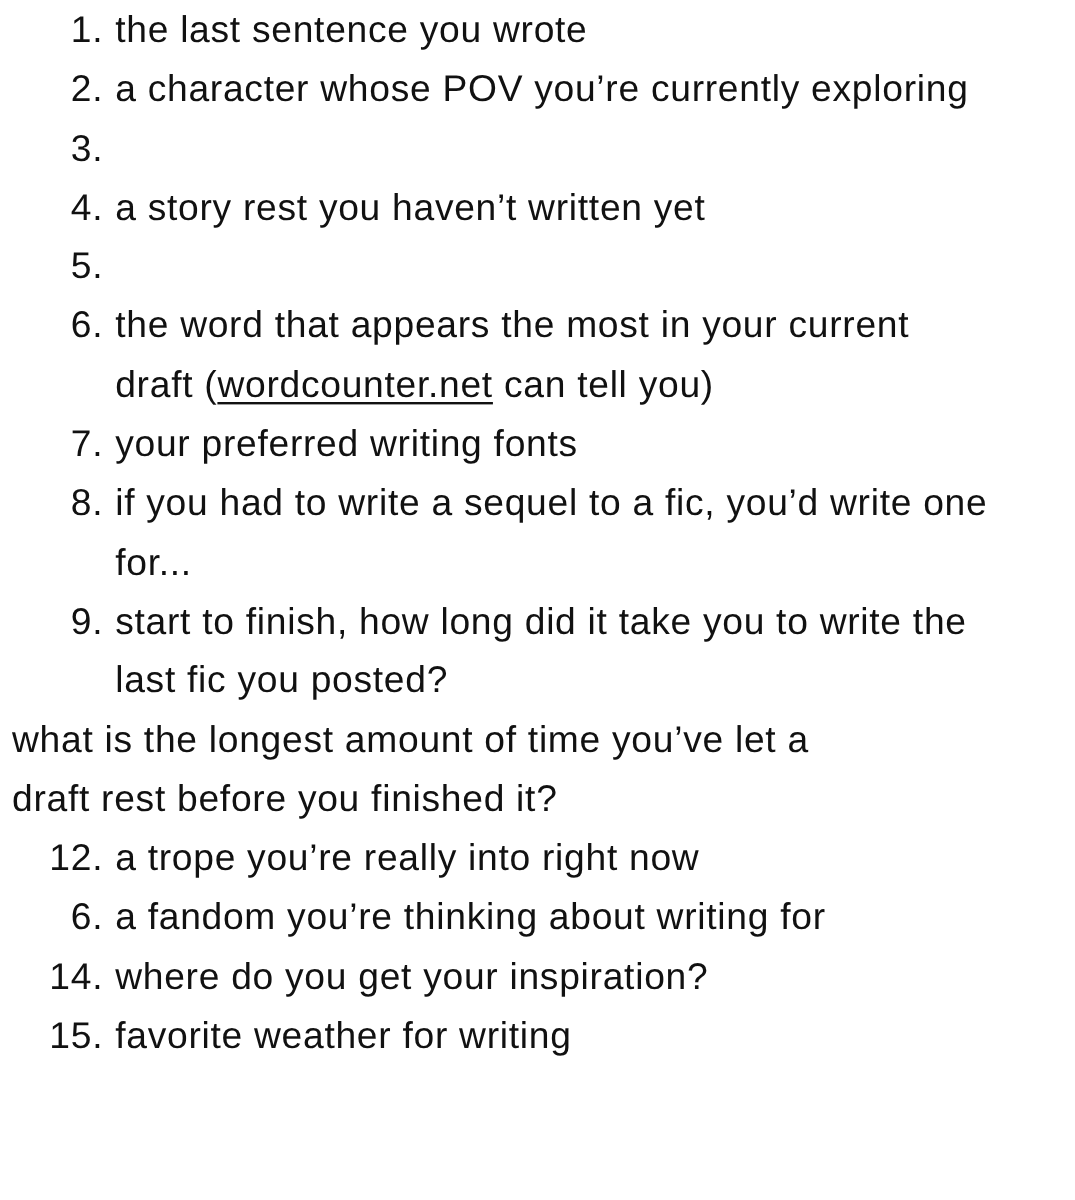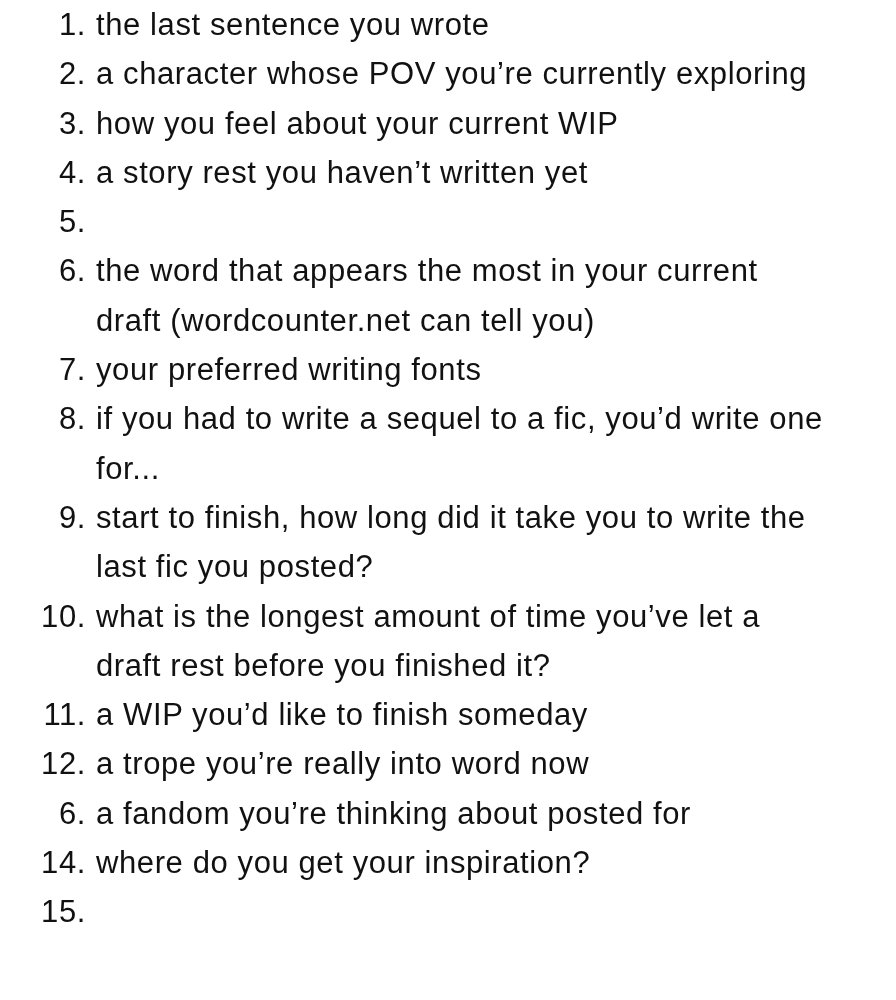--- a/index.html
+++ b/index.html
@@ -30,20 +30,21 @@
     text-align: right;
     white-space: nowrap;
   }
   .text {
     margin-left: 10px;
     white-space: pre-line;
     max-width: 780px;
   }
   .text a {
     color: #111111;
+    text-decoration: underline;
     text-underline-offset: 4px;
     text-decoration-thickness: 2px;
     cursor: pointer;
     margin-top: 44px;
   }
 </style>
 </head>
 <body>
 
 <div class="post-body">
@@ -53,21 +54,20 @@
     <span class="text">the last sentence you wrote</span>
   </div>
 
   <div class="row">
     <span class="num">2.</span>
     <span class="text">a character whose POV you’re currently exploring</span>
   </div>
 
   <div class="row">
     <span class="num">3.</span>
-    <span class="text">how you feel about your current WIP</span>
   </div>
 
   <div class="row">
     <span class="num">4.</span>
     <span class="text">a story rest you haven’t written yet</span>
   </div>
 
   <div class="row">
     <span class="num">5.</span>
   </div>
@@ -89,42 +89,38 @@
 for...</span>
   </div>
 
   <div class="row">
     <span class="num">9.</span>
     <span class="text">start to finish, how long did it take you to write the
 last fic you posted?</span>
   </div>
 
   <div class="row">
-    <span class="num">10.</span>
     <span class="text">what is the longest amount of time you’ve let a
 draft rest before you finished it?</span>
   </div>
 
-  <div class="row">
-    <span class="num">11.</span>
-    <span class="text">a WIP you’d like to finish someday</span>
-  </div>
 
   <div class="row">
     <span class="num">12.</span>
-    <span class="text">a trope you’re really into word now</span>
+    <span class="text">a trope you’re really into right now</span>
   </div>
 
   <div class="row">
     <span class="num">6.</span>
-    <span class="text">a fandom you’re thinking about posted for</span>
+    <span class="text">a fandom you’re thinking about writing for</span>
   </div>
 
   <div class="row">
     <span class="num">14.</span>
     <span class="text">where do you get your inspiration?</span>
   </div>
 
   <div class="row">
     <span class="num">15.</span>
+    <span class="text">favorite weather for writing</span>
   </div>
 
 </div>
 
 </body></html>

